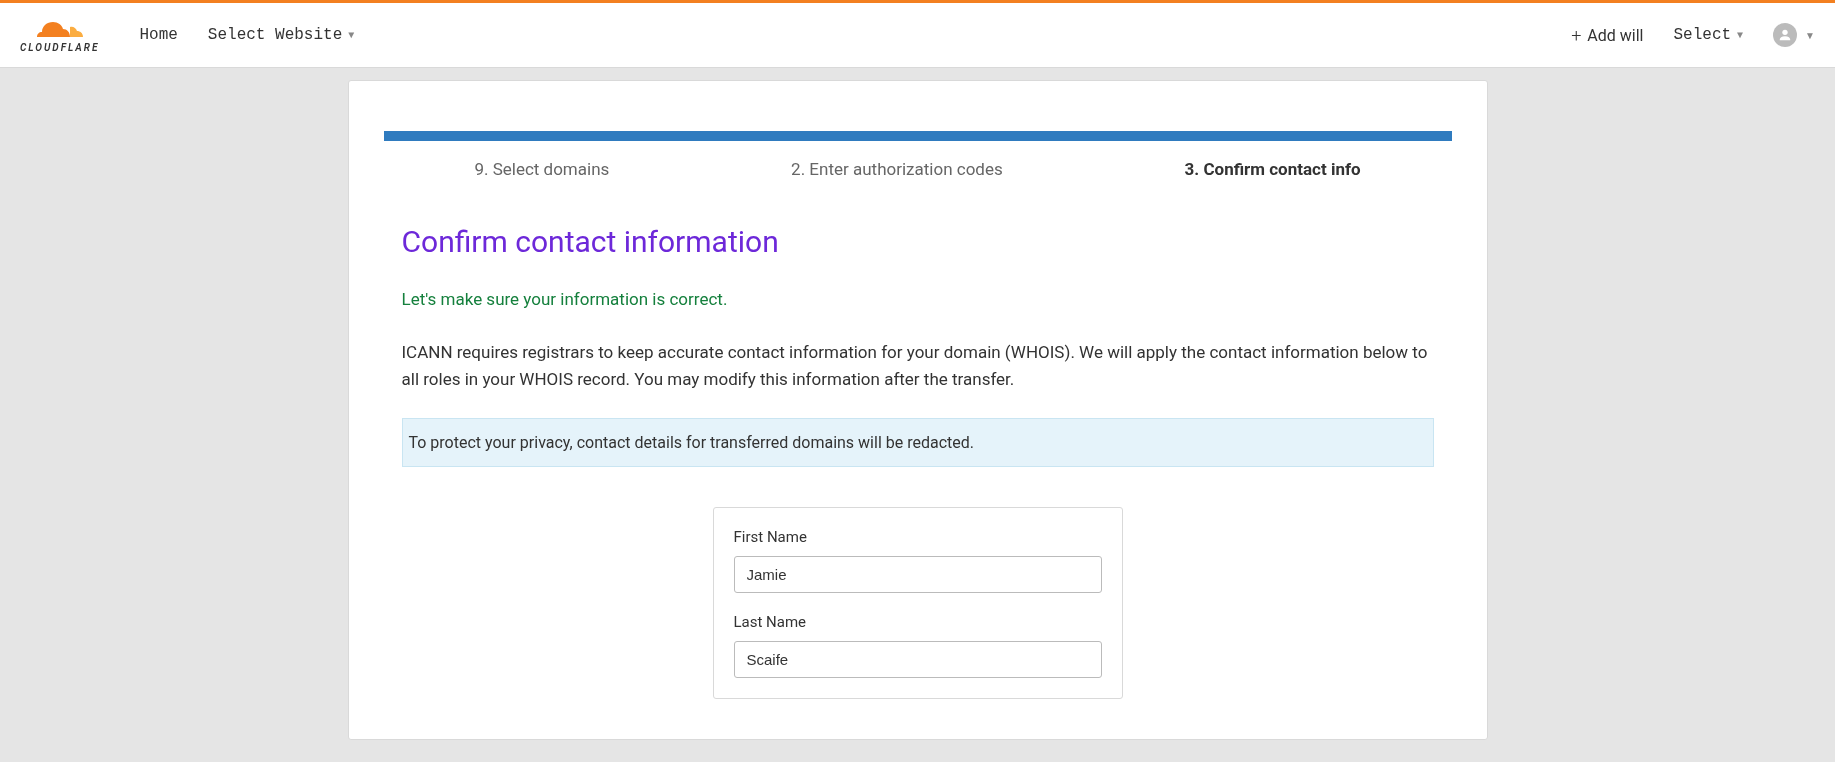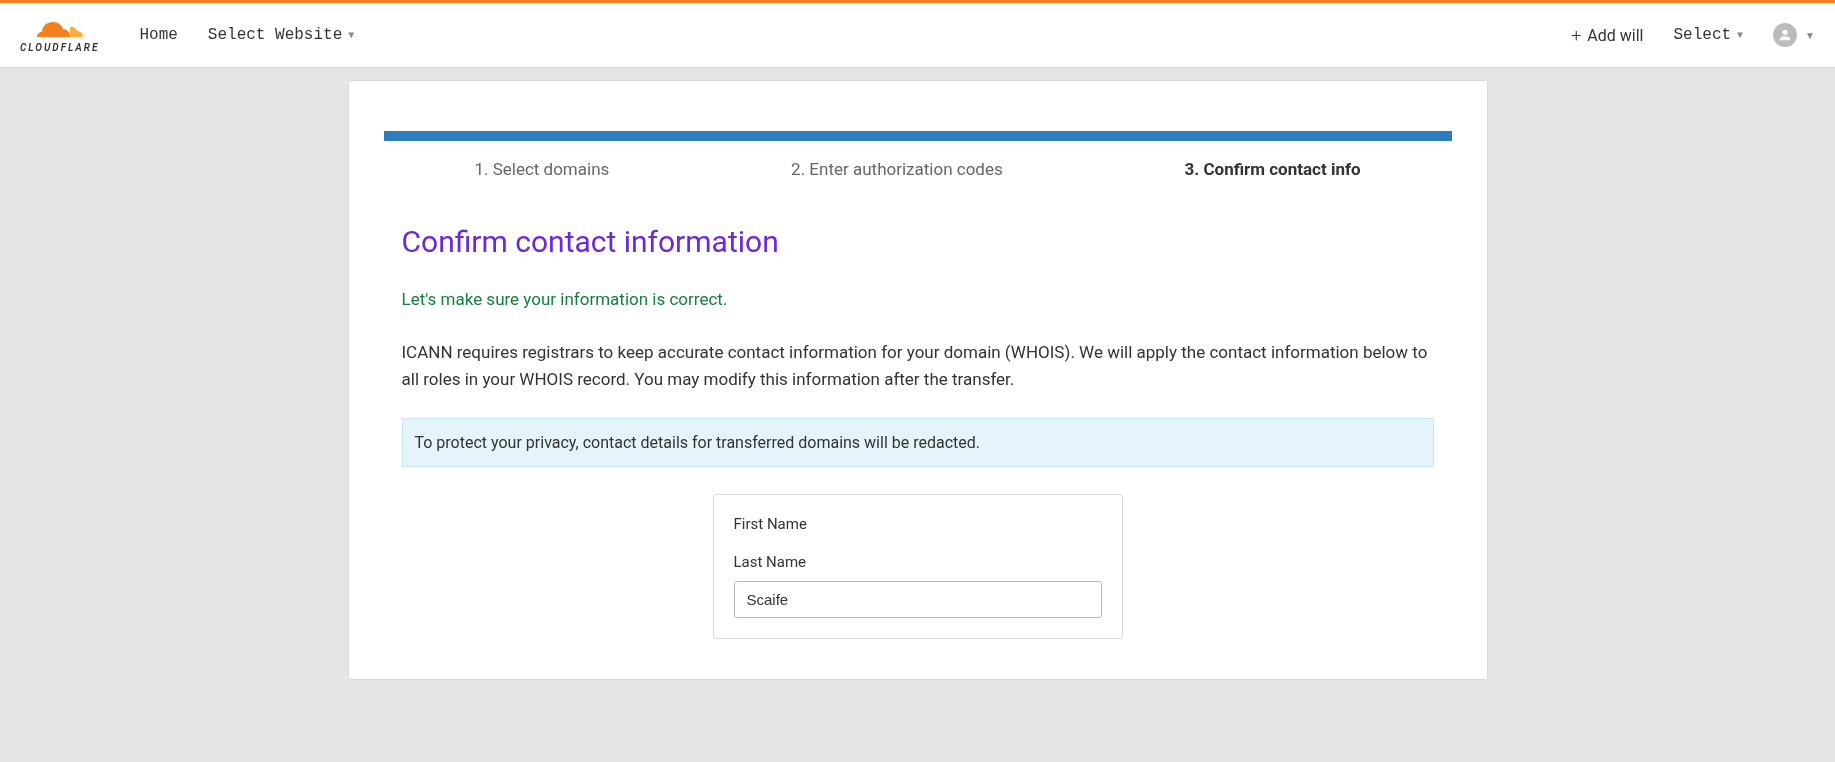--- a/index.html
+++ b/index.html
@@ -135,24 +135,24 @@
     }
     .description {
       font-size: 17px;
       color: #333;
       line-height: 1.6;
       margin-bottom: 25px;
     }
     .info-banner {
       background-color: #e5f3fa;
       border: 1px solid #c9e5f2;
-      padding: 14px 12px;
+      padding: 14px 6px;
       font-size: 16px;
       color: #333;
-      margin-bottom: 27px;
+      margin-bottom: 40px;
     }
     .form-container {
       max-width: 410px;
       margin: 0 auto;
       border: 1px solid #d9d9d9;
       border-radius: 3px;
       padding: 20px;
     }
     .form-group {
       margin-bottom: 20px;
@@ -214,34 +214,35 @@
         </svg>
       </div>
       <span class="dropdown-caret">▼</span>
     </div>
   </div>
 </header>
 
 <div class="main-container">
   <div class="progress-bar"></div>
   <div class="steps">
-    <div class="step">1. Select domains</div>
+    <div class="step">9. Select domains</div>
     <div class="step">2. Enter authorization codes</div>
     <div class="step active">3. Confirm contact info</div>
   </div>
 
   <div class="content">
     <h1 class="page-title">Confirm contact information</h1>
     <p class="subtitle">Let's make sure your information is correct.</p>
     <p class="description">ICANN requires registrars to keep accurate contact information for your domain (WHOIS). We will apply the contact information below to all roles in your WHOIS record. You may modify this information after the transfer.</p>
     <div class="info-banner">To protect your privacy, contact details for transferred domains will be redacted.</div>
 
     <div class="form-container">
       <div class="form-group">
         <label class="form-label">First Name</label>
+        <input type="text" class="form-input" value="Jamie" style="">
       </div>
       <div class="form-group">
         <label class="form-label">Last Name</label>
         <input type="text" class="form-input" value="Scaife" style="">
       </div>
     </div>
   </div>
 </div>
 
 </body></html>

